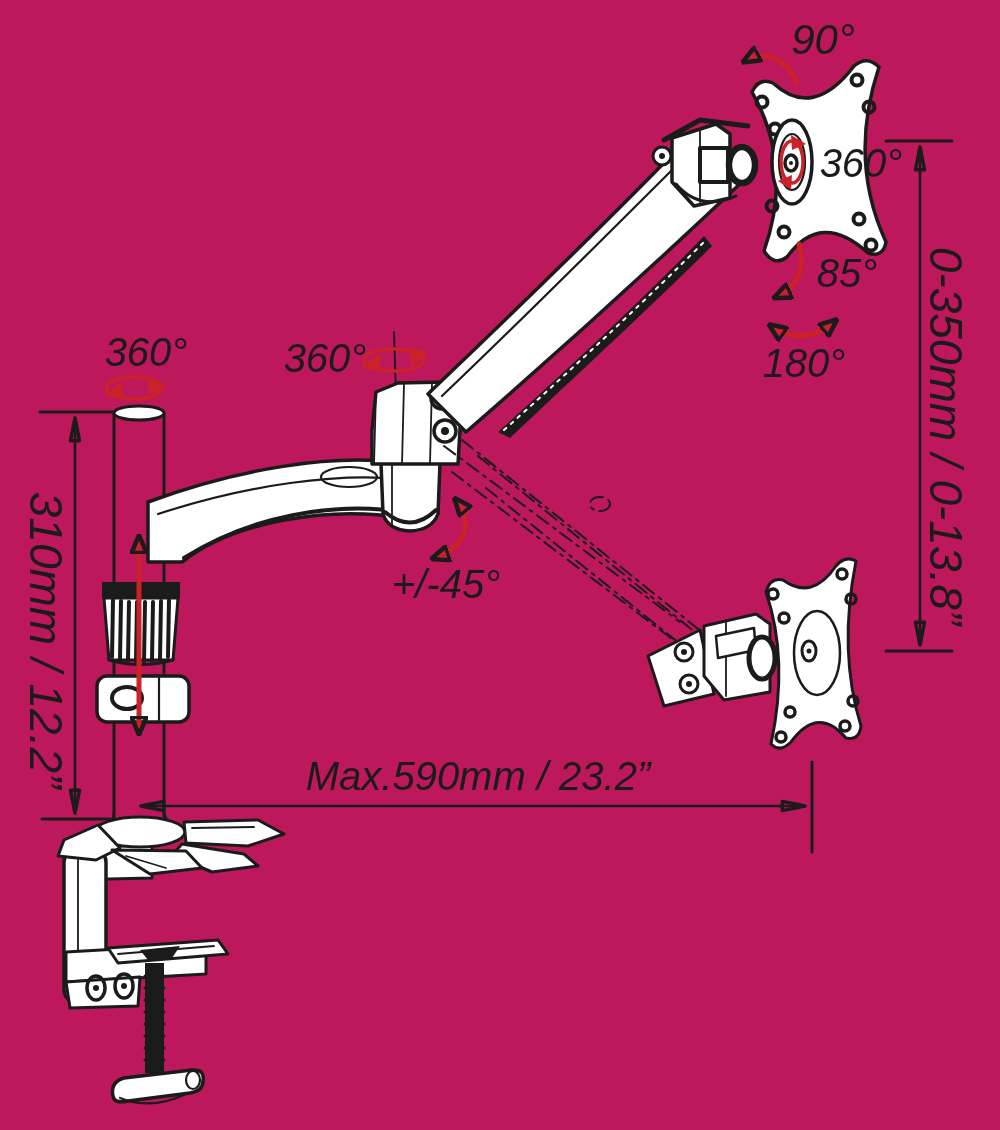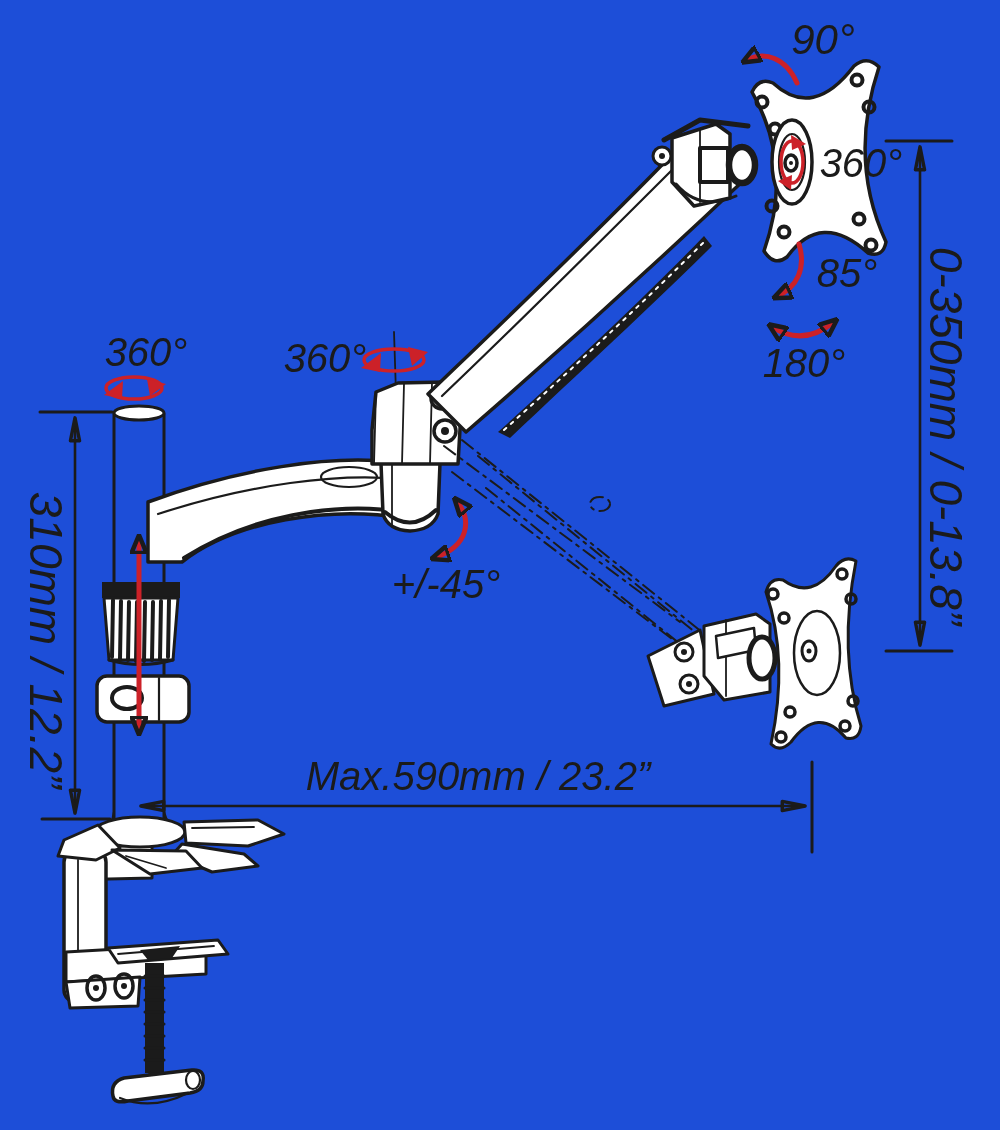--- a/index.html
+++ b/index.html
@@ -1,17 +1,17 @@
 <!DOCTYPE html>
 <html><head>
 <meta charset="utf-8">
 <style>
   html,body{margin:0;padding:0;background:#fff;}
   body{width:1000px;height:1130px;font-family:"Liberation Sans",sans-serif;}
-  #stage{position:relative;width:1000px;height:1130px;background:#1d4ed8;overflow:hidden;}
+  #stage{position:relative;width:1000px;height:1130px;background:#be185d;overflow:hidden;}
   svg{display:block;}
   
   path,line,ellipse,circle,rect,polygon{stroke:#1b1b1b;fill:none;stroke-width:3;stroke-linecap:round;stroke-linejoin:round;}
   .f{fill:#ffffff;}
   .blk{fill:#1b1b1b;stroke:none;}
   .w1{stroke-width:1.8}.w2{stroke-width:2.2}.w25{stroke-width:2.5}.w35{stroke-width:3.5}
   .w4{stroke-width:4}.w5{stroke-width:5}.w6{stroke-width:6.5}
   .dim{stroke-width:2.6}
   .tick{stroke-width:3}
   .red{stroke:#cc2128;}

